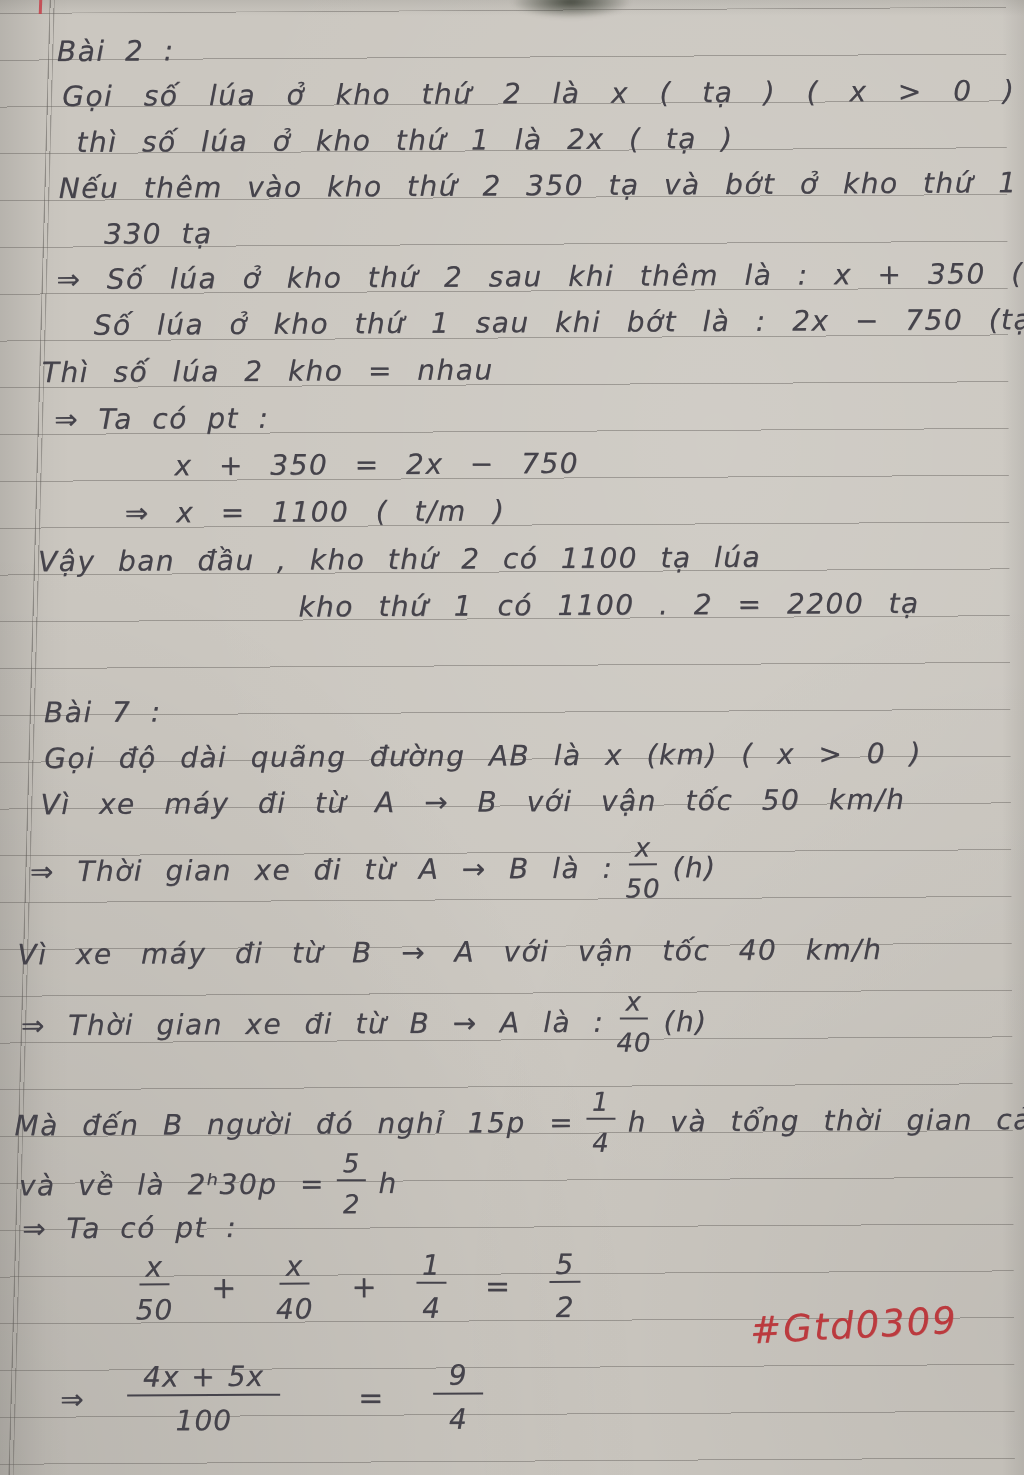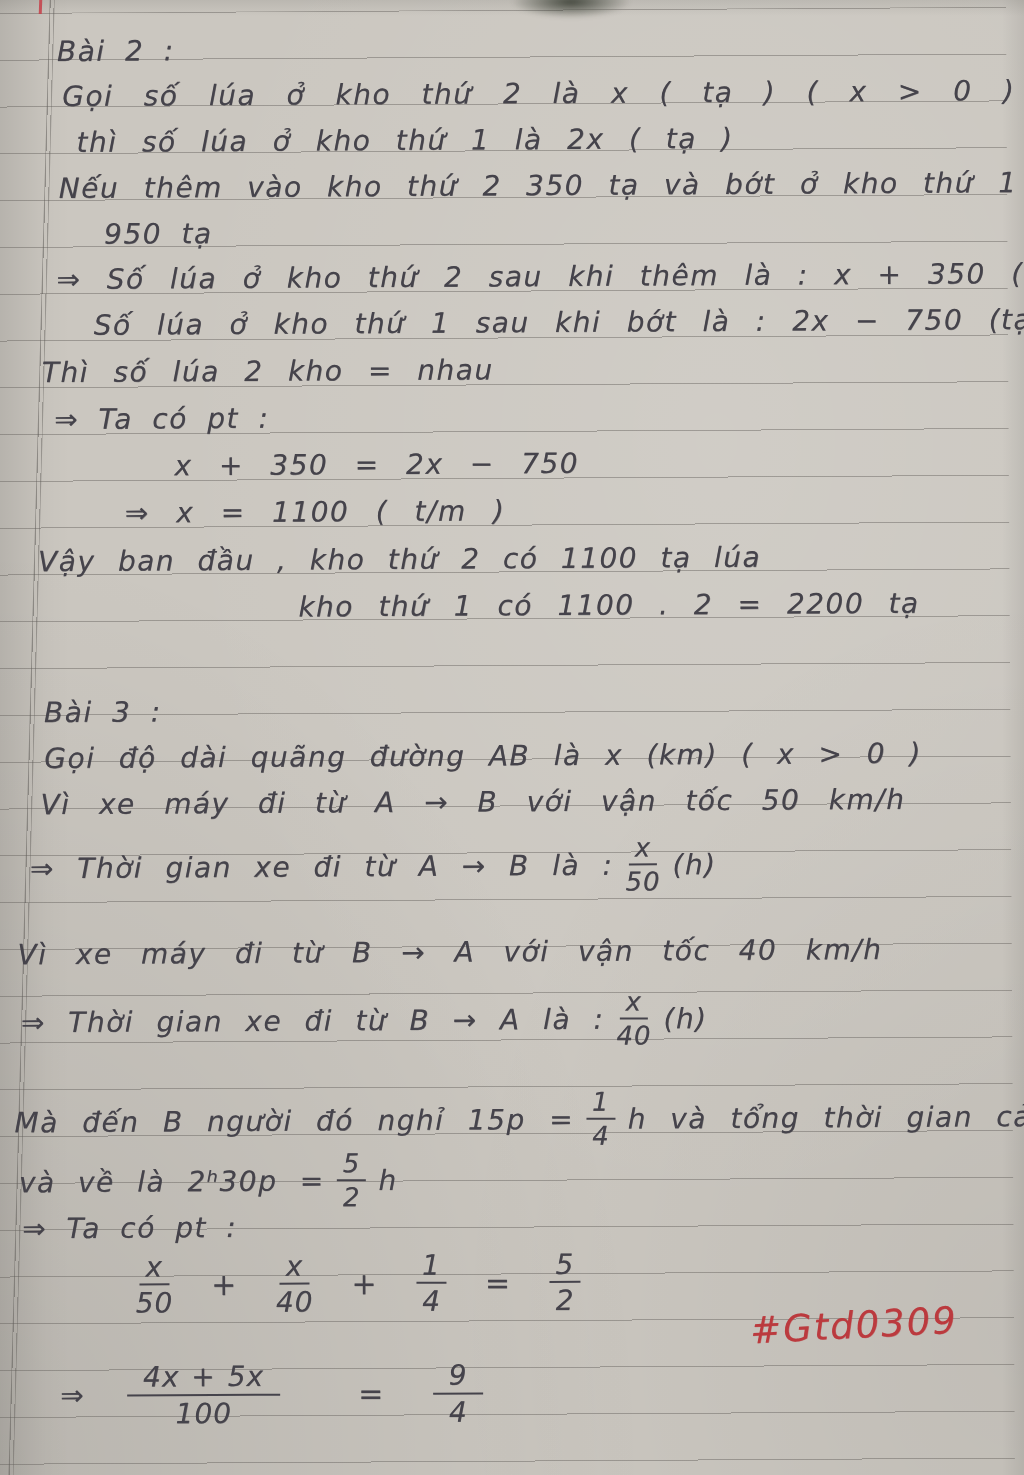--- a/index.html
+++ b/index.html
@@ -44,21 +44,21 @@
   }
   .hw{
     position:absolute;white-space:nowrap;
     font-size:28px;font-style:italic;
     letter-spacing:1.5px;word-spacing:9px;line-height:34px;
     text-shadow:0.3px 0.3px 0.5px rgba(62,60,68,0.55);
   }
   .flexline{display:flex;align-items:center;gap:12px;}
   .frac{display:inline-flex;flex-direction:column;align-items:center;line-height:1.05;letter-spacing:1px;word-spacing:2px;}
   .frac .num{padding:0 6px 2px;border-bottom:2.5px solid #45434b;}
-  .frac .den{padding-top:3px;}
+  .frac .den{padding-top:10px;}
   .bigeq{display:flex;align-items:center;gap:38px;font-size:28px;}
   .bigeq .op{font-size:30px;}
   .eq3{display:flex;align-items:center;}
   .eq3 .frac .num{padding:0 16px 3px;}
   .redtag{
     position:absolute;left:750px;top:1304px;
     font-size:37px;font-style:italic;letter-spacing:2px;
     color:#bb3a3e;transform:rotate(-3deg);
     text-shadow:0.4px 0.4px 0.6px rgba(187,58,62,0.5);
   }
@@ -71,31 +71,31 @@
   <div class="marginline"></div>
   <div class="smudge"></div>
   <div class="redmark"></div>
 
   <div class="content">
 
     <div class="hw" style="top:35px;left:57px">Bài 2 :</div>
     <div class="hw" style="top:80px;left:62px;word-spacing:20px">Gọi số lúa ở kho thứ 2 là x ( tạ )   ( x &gt; 0 )</div>
     <div class="hw" style="top:126px;left:76px;word-spacing:14px">thì số lúa ở kho thứ 1 là 2x ( tạ )</div>
     <div class="hw" style="top:172px;left:58px;word-spacing:14px">Nếu thêm vào kho thứ 2 350 tạ  và bớt ở kho thứ 1 đi</div>
-    <div class="hw" style="top:218px;left:103px">950 tạ</div>
+    <div class="hw" style="top:218px;left:103px">330 tạ</div>
     <div class="hw" style="top:263px;left:55px;word-spacing:15px">⇒ Số lúa ở kho thứ 2 sau khi thêm là :  x + 350  (tạ)</div>
     <div class="hw" style="top:309px;left:92px;word-spacing:15px">Số lúa ở kho thứ 1 sau khi bớt là :  2x − 750  (tạ)</div>
     <div class="hw" style="top:356px;left:40px;word-spacing:14px">Thì số lúa 2 kho = nhau</div>
     <div class="hw" style="top:403px;left:52px">⇒ Ta có pt :</div>
     <div class="hw" style="top:450px;left:172px;word-spacing:16px">x + 350 = 2x − 750</div>
     <div class="hw" style="top:497px;left:122px;word-spacing:16px">⇒     x =  1100   ( t/m )</div>
     <div class="hw" style="top:545px;left:35px;word-spacing:12px">Vậy ban đầu , kho thứ 2 có 1100 tạ lúa</div>
     <div class="hw" style="top:592px;left:295px;word-spacing:14px">kho thứ 1 có 1100 . 2 = 2200 tạ</div>
 
-    <div class="hw" style="top:696px;left:40px">Bài 3 :</div>
+    <div class="hw" style="top:696px;left:40px">Bài 7 :</div>
     <div class="hw" style="top:742px;left:40px;word-spacing:13px">Gọi độ dài quãng đường AB là  x  (km)  ( x &gt; 0 )</div>
     <div class="hw" style="top:788px;left:36px;word-spacing:18px">Vì xe máy đi từ A → B với vận tốc 50 km/h</div>
 
     <div class="hw flexline" style="top:838px;left:25px;word-spacing:12px">
       <span>⇒ Thời gian xe đi từ A → B là :</span>
       <span class="frac" style="font-size:26px">
         <span class="num">x</span>
         <span class="den">50</span>
       </span>
       <span>(h)</span>

